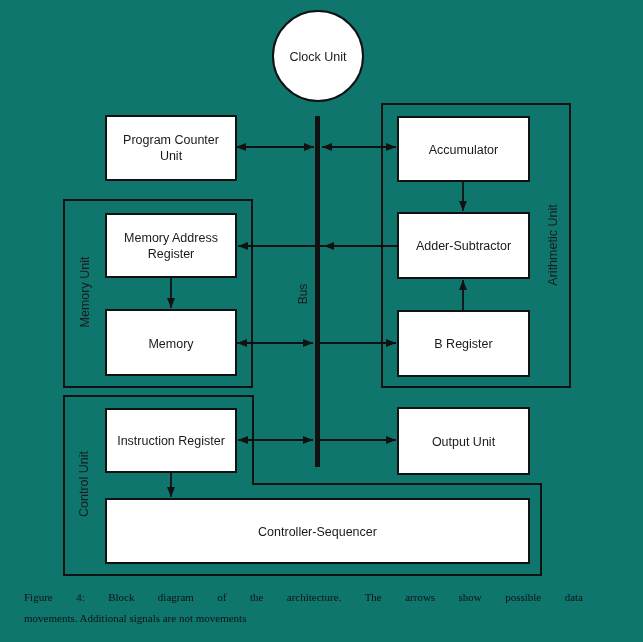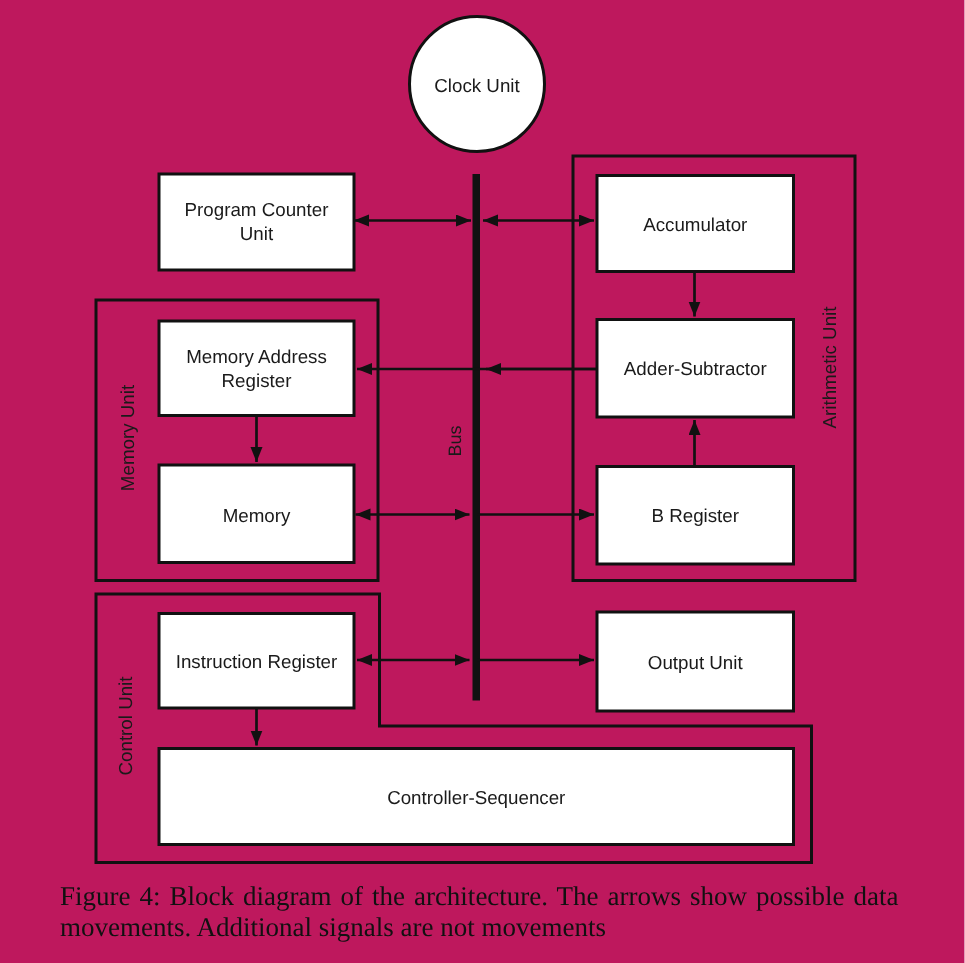--- a/index.html
+++ b/index.html
@@ -1,43 +1,43 @@
 <!DOCTYPE html>
 <html><head>
 <meta charset="utf-8">
 <style>
   html, body { margin: 0; padding: 0; background: #ffffff; }
   #figure-root {
     position: relative;
     width: 643px;
     height: 642px;
-    background: #be185d;
+    background: #0f766e;
     font-family: "Liberation Sans", sans-serif;
     overflow: hidden;
   }
   svg { position: absolute; left: 0; top: 0; }
   .box      { fill: #ffffff; stroke: #111111; stroke-width: 2; }
   .container{ fill: none;    stroke: #111111; stroke-width: 2; }
   .wire     { stroke: #111111; stroke-width: 1.8; fill: none; }
   .bus      { stroke: #111111; stroke-width: 5; }
   .lbl {
     font-family: "Liberation Sans", sans-serif;
     font-size: 12.5px;
     fill: #1a1a1a;
     text-anchor: middle;
     dominant-baseline: central;
   }
   .lbl-sm { font-size: 12px; }
   #caption {
     position: absolute;
-    left: 40px;
+    left: 24px;
     top: 587px;
     width: 559px;
     font-family: "Liberation Serif", "DejaVu Serif", serif;
-    font-size: 18px;
+    font-size: 11px;
     line-height: 21px;
     color: #111111;
   }
   #caption .just { text-align: justify; text-align-last: justify; }
 </style>
 </head>
 <body>
 
 <div id="figure-root">
 

